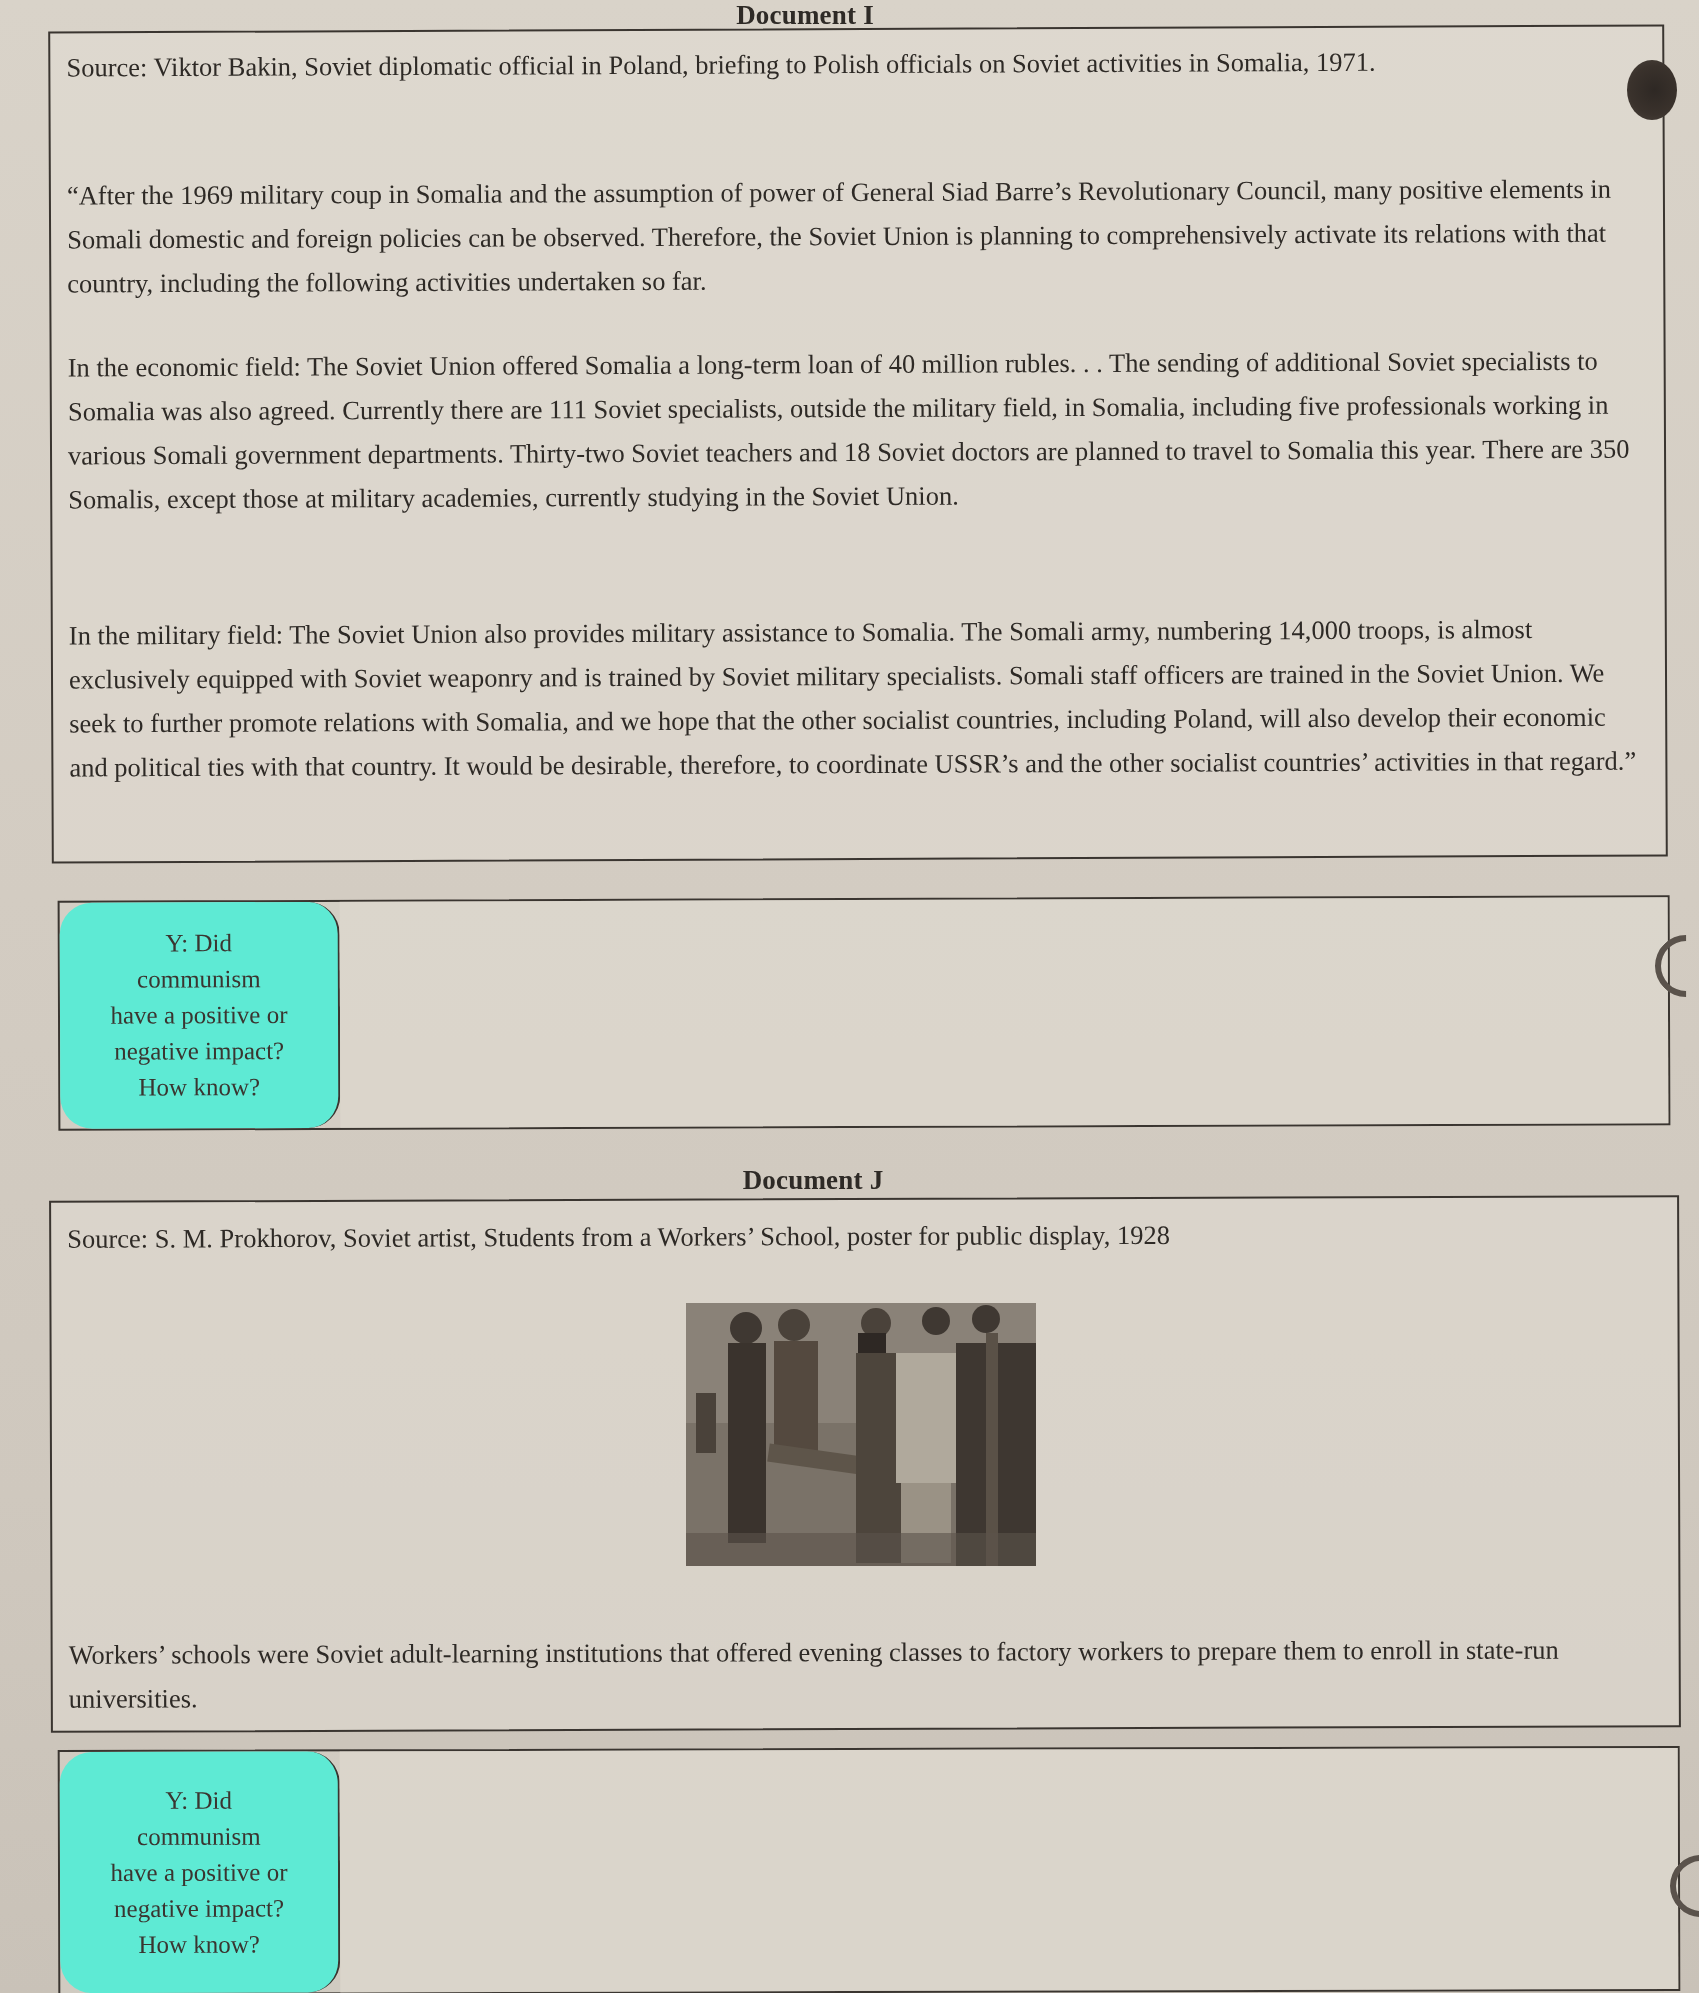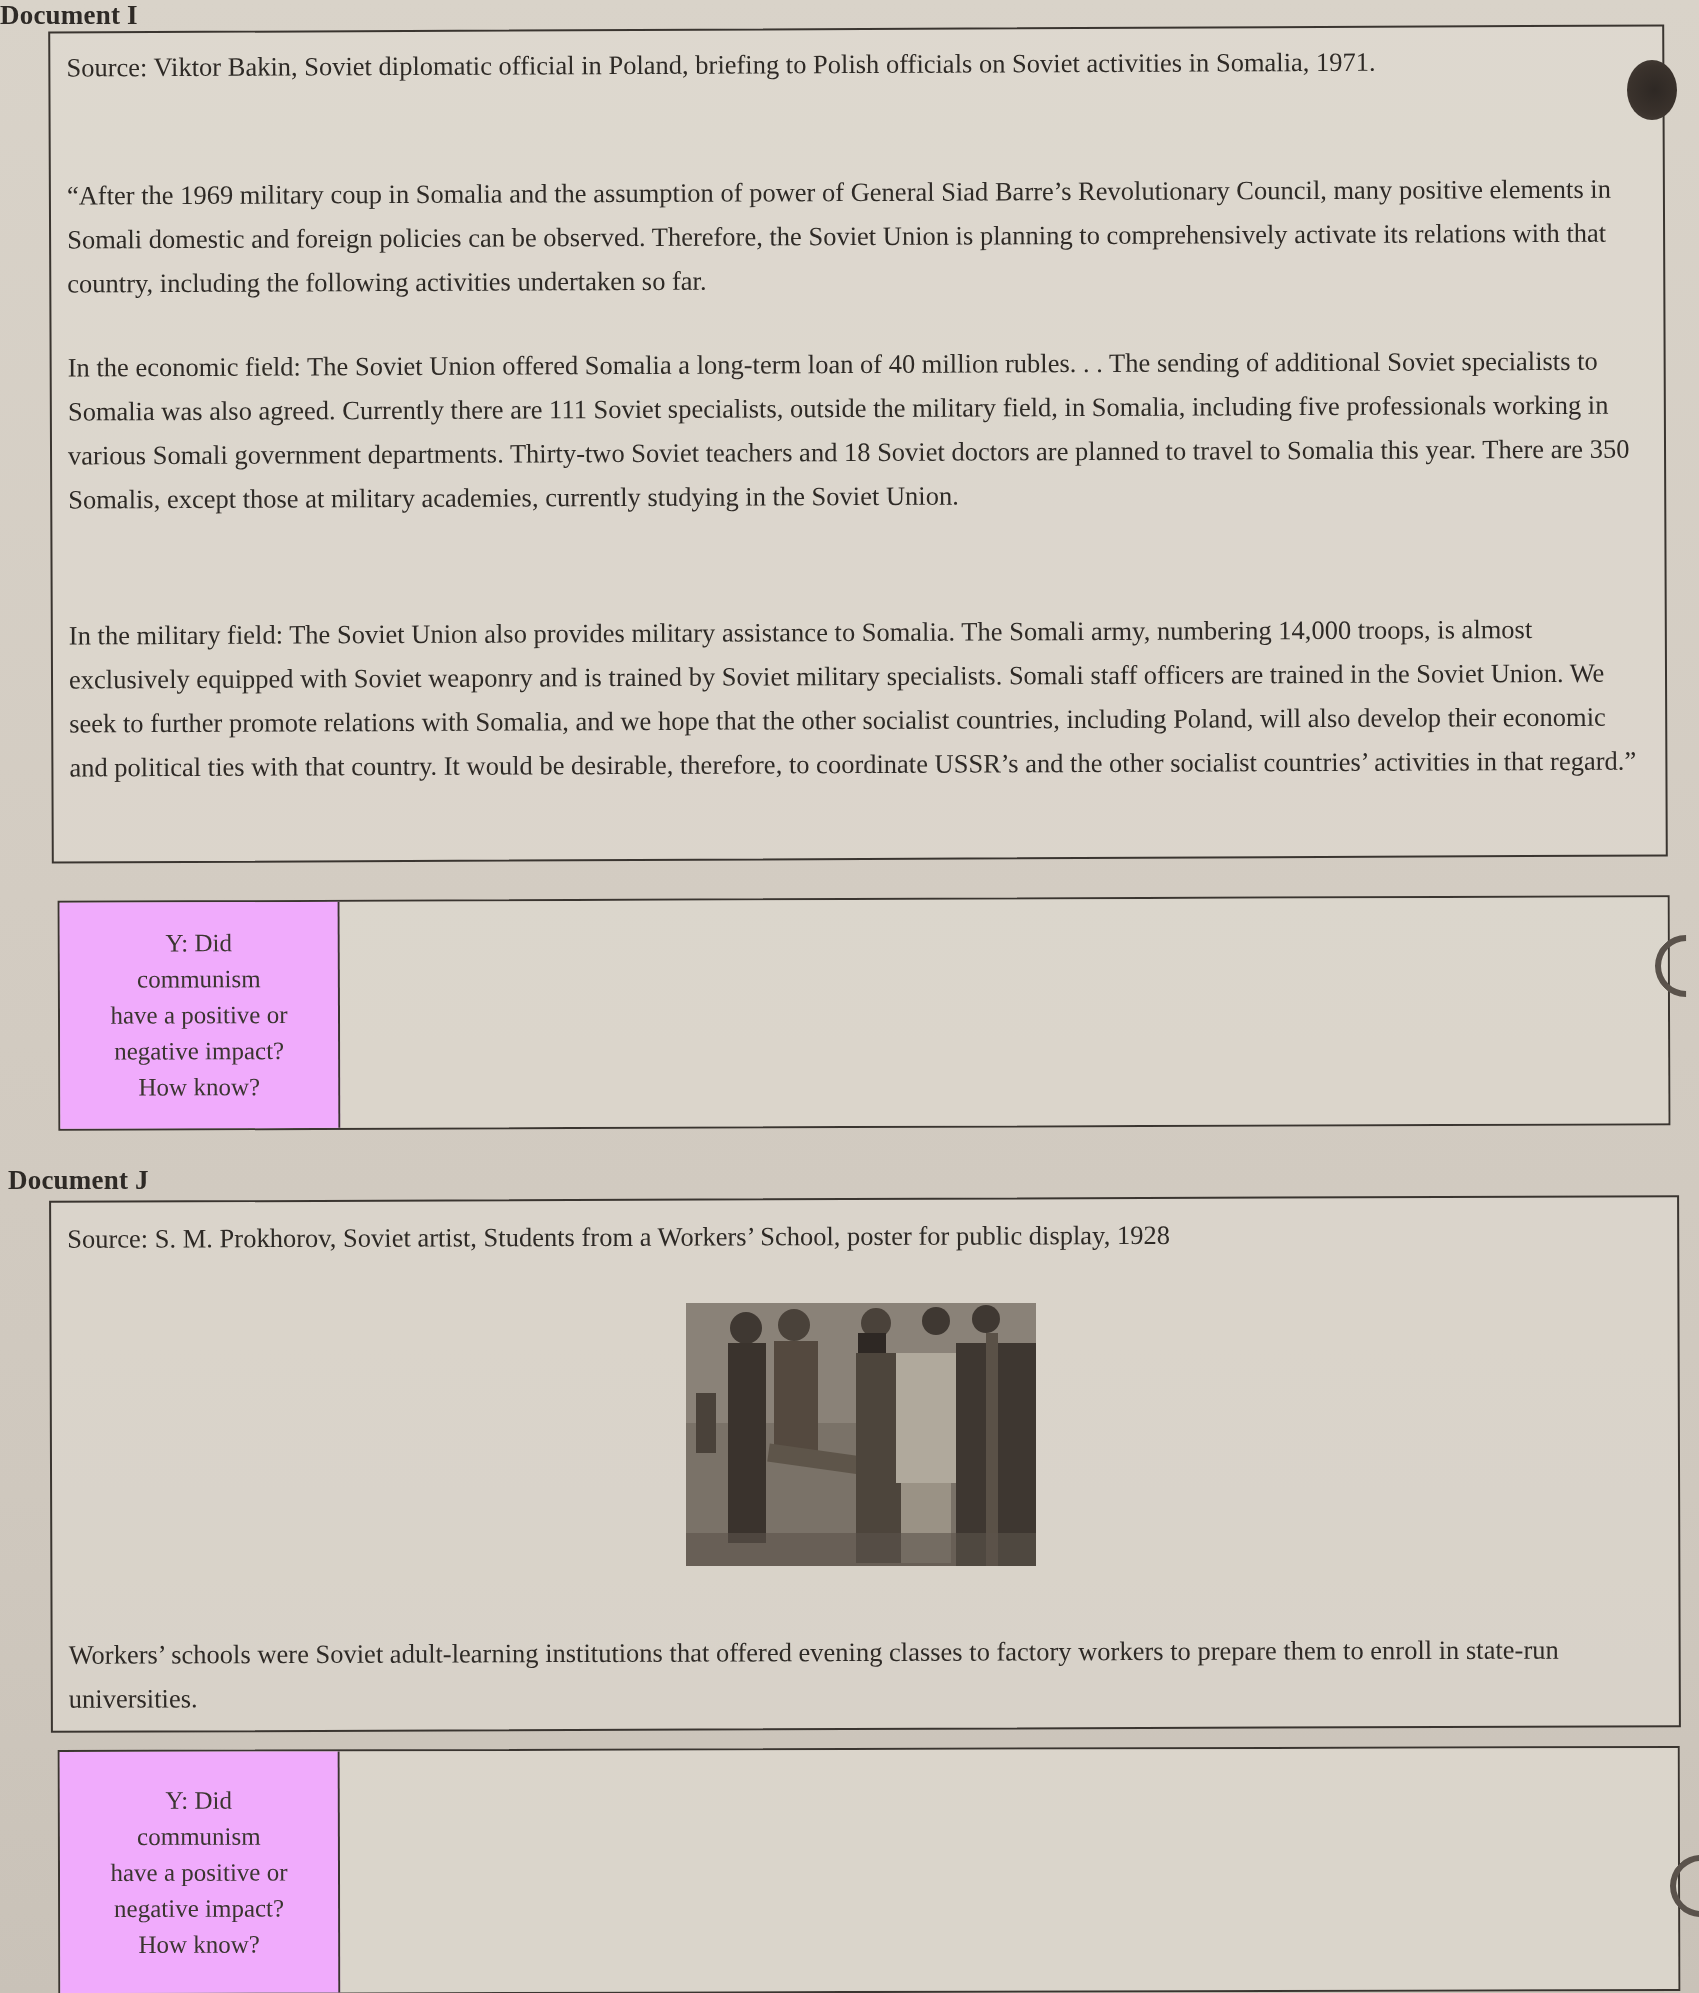--- a/index.html
+++ b/index.html
@@ -13,20 +13,21 @@
       background-image: linear-gradient(180deg, #d9d3c9 0%, #d3ccc2 45%, #cfc8be 75%, #c9c2b8 100%);
       font-family: "Liberation Serif", "DejaVu Serif", serif;
       color: #2e2a26;
       position: relative;
       overflow: hidden;
     }
     .doc-title {
       position: absolute;
       left: 0;
       width: 1610px;
+      text-align: center;
       font-weight: bold;
       font-size: 27px;
       letter-spacing: 0.2px;
     }
     .doc-box {
       position: absolute;
       border: 2px solid #3a3530;
       box-sizing: border-box;
       background: rgba(226, 221, 212, 0.55);
     }
@@ -48,31 +49,32 @@
     }
     .q-row {
       position: absolute;
       border: 2px solid #3a3530;
       box-sizing: border-box;
       display: flex;
       background: rgba(214, 208, 199, 0.6);
     }
     .q-cell {
       width: 280px;
-      background: #f0abfc;
+      background: #5eead4;
       border-right: 2px solid #3a3530;
       display: flex;
       align-items: center;
       justify-content: center;
       text-align: center;
       font-size: 25px;
       line-height: 36px;
       color: #3a3530;
       padding: 0 6px;
       box-sizing: border-box;
+      border-radius: 32px;
     }
     .answer-cell {
       flex: 1;
       background: rgba(222, 216, 207, 0.7);
     }
     .hole {
       position: absolute;
       border-radius: 50%;
     }
     .hole-dark {

